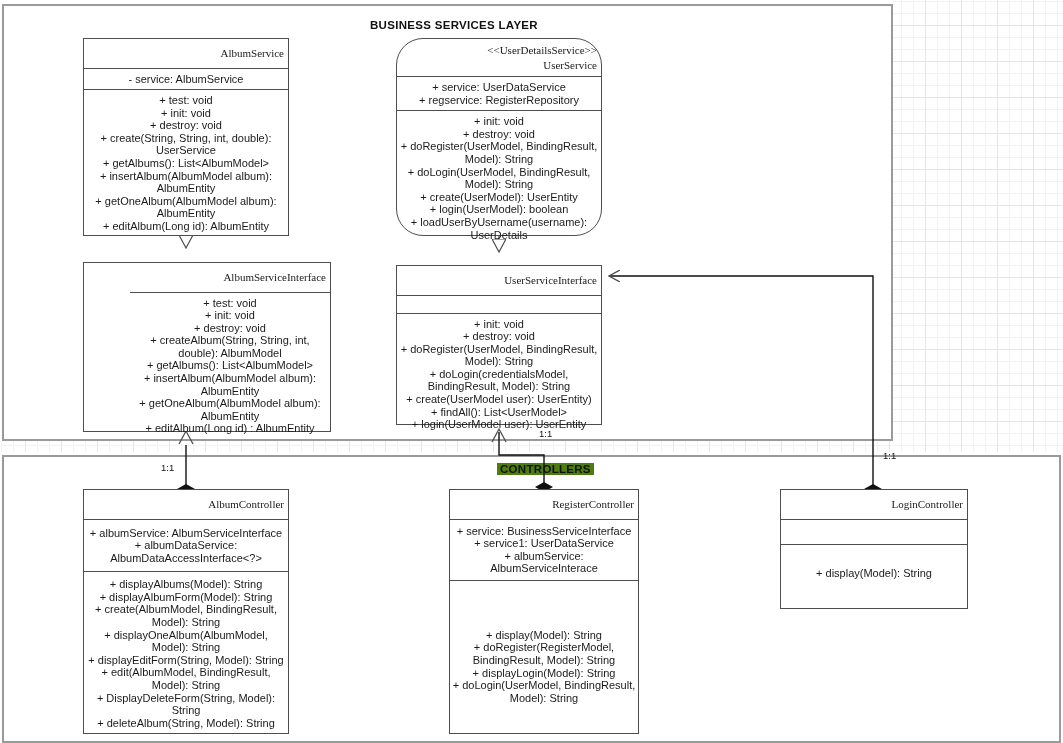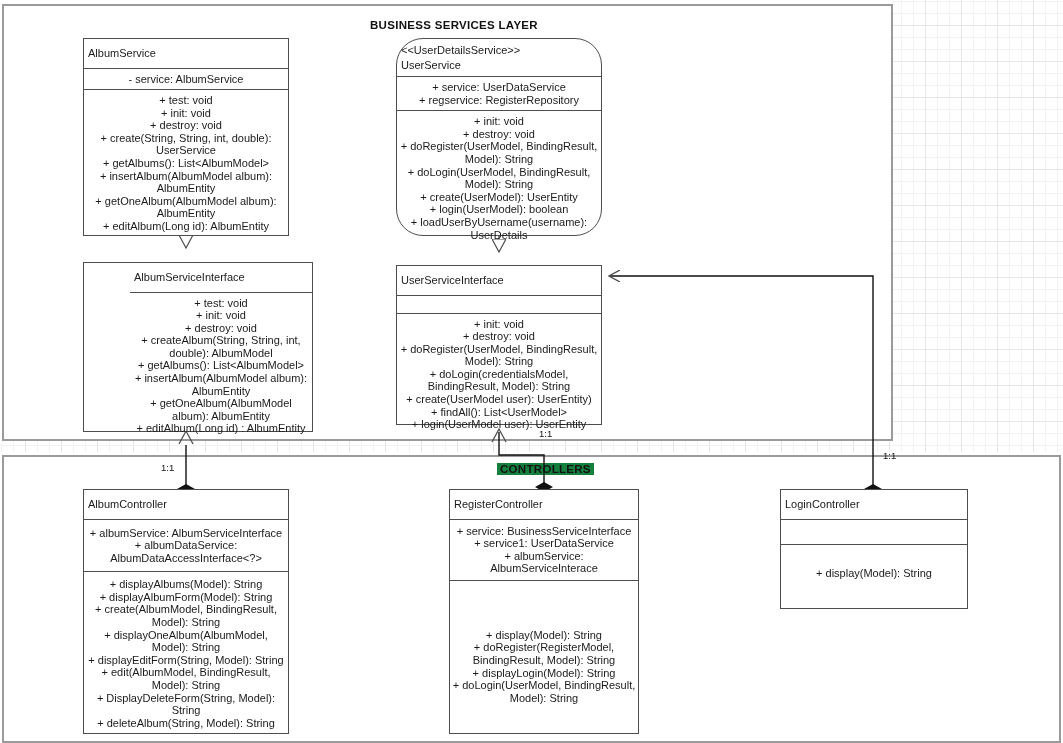--- a/index.html
+++ b/index.html
@@ -33,22 +33,23 @@
   }
 
   
   .uml{
     position:absolute;box-sizing:border-box;background:#ffffff;
     border:1.5px solid #4d4d4d;
   }
   .uml .sect{box-sizing:border-box;}
   .uml .sect + .sect{border-top:1.5px solid #4d4d4d;}
   .uml .name{
-    text-align:left;font-size:11px;line-height:14.5px;
+    text-align:right;font-size:11px;line-height:14.5px;
     padding:7px 4px 7px;
+    font-family:Liberation Serif, serif;
   }
   .uml .name .stereo{display:block;}
   .uml .attrs,.uml .ops{
     text-align:center;font-size:11px;line-height:12.6px;
     padding:4px 3px 4px;
   }
   .uml .row{white-space:normal;}
   .uml .empty{height:18px;}
 
   
@@ -62,21 +63,21 @@
 
 <div id="grid-bg"></div>
 
 <div class="canvas-white" style="left:0;top:0;width:893px;height:441px;"></div>
 <div class="canvas-white" style="left:0;top:452px;width:1063px;height:291px;"></div>
 
 <div class="layer-frame" style="left:2px;top:4px;width:891px;height:437px;"></div>
 <div class="layer-title" style="left:370px;top:19px;">BUSINESS SERVICES LAYER</div>
 
 <div class="layer-frame" style="left:2px;top:455px;width:1059px;height:288px;"></div>
-<div class="layer-title" style="left:497px;top:463px;background:#15803d;padding:0 3px;">CONTROLLERS</div>
+<div class="layer-title" style="left:497px;top:463px;background:#4d7c0f;padding:0 3px;">CONTROLLERS</div>
 
 <svg id="connectors">
   <defs>
     <marker id="hollow-tri" markerWidth="14" markerHeight="14" refX="13" refY="7" orient="auto" markerUnits="userSpaceOnUse">
       <path d="M0,0 L13,7 L0,14 z" fill="#ffffff" stroke="#4d4d4d" stroke-width="1.2"></path>
     </marker>
     <marker id="open-arrow" markerWidth="12" markerHeight="12" refX="11" refY="6" orient="auto" markerUnits="userSpaceOnUse">
       <path d="M0,0 L11,6 L0,12" fill="none" stroke="#4d4d4d" stroke-width="1.3"></path>
     </marker>
     <marker id="filled-diamond" markerWidth="14" markerHeight="18" refX="7" refY="9" orient="auto" markerUnits="userSpaceOnUse">
@@ -143,21 +144,21 @@
     <div class="row">+ init: void</div>
     <div class="row">+ destroy: void</div>
     <div class="row">+ doRegister(UserModel, BindingResult, Model): String</div>
     <div class="row">+ doLogin(UserModel, BindingResult, Model): String</div>
     <div class="row">+ create(UserModel): UserEntity</div>
     <div class="row">+ login(UserModel): boolean</div>
     <div class="row">+ loadUserByUsername(username): UserDetails</div>
   </div>
 </div>
 
-<div class="uml" style="left:83px;top:262px;width:230px;height:170px;padding-left:46px;">
+<div class="uml" style="left:83px;top:262px;width:248px;height:170px;padding-left:46px;">
   <div class="sect name">
     <span>AlbumServiceInterface</span>
   </div>
   <div class="sect ops">
     <div class="row">+ test: void</div>
     <div class="row">+ init: void</div>
     <div class="row">+ destroy: void</div>
     <div class="row">+ createAlbum(String, String, int, double): AlbumModel</div>
     <div class="row">+ getAlbums(): List&lt;AlbumModel&gt;</div>
     <div class="row">+ insertAlbum(AlbumModel album): AlbumEntity</div>

